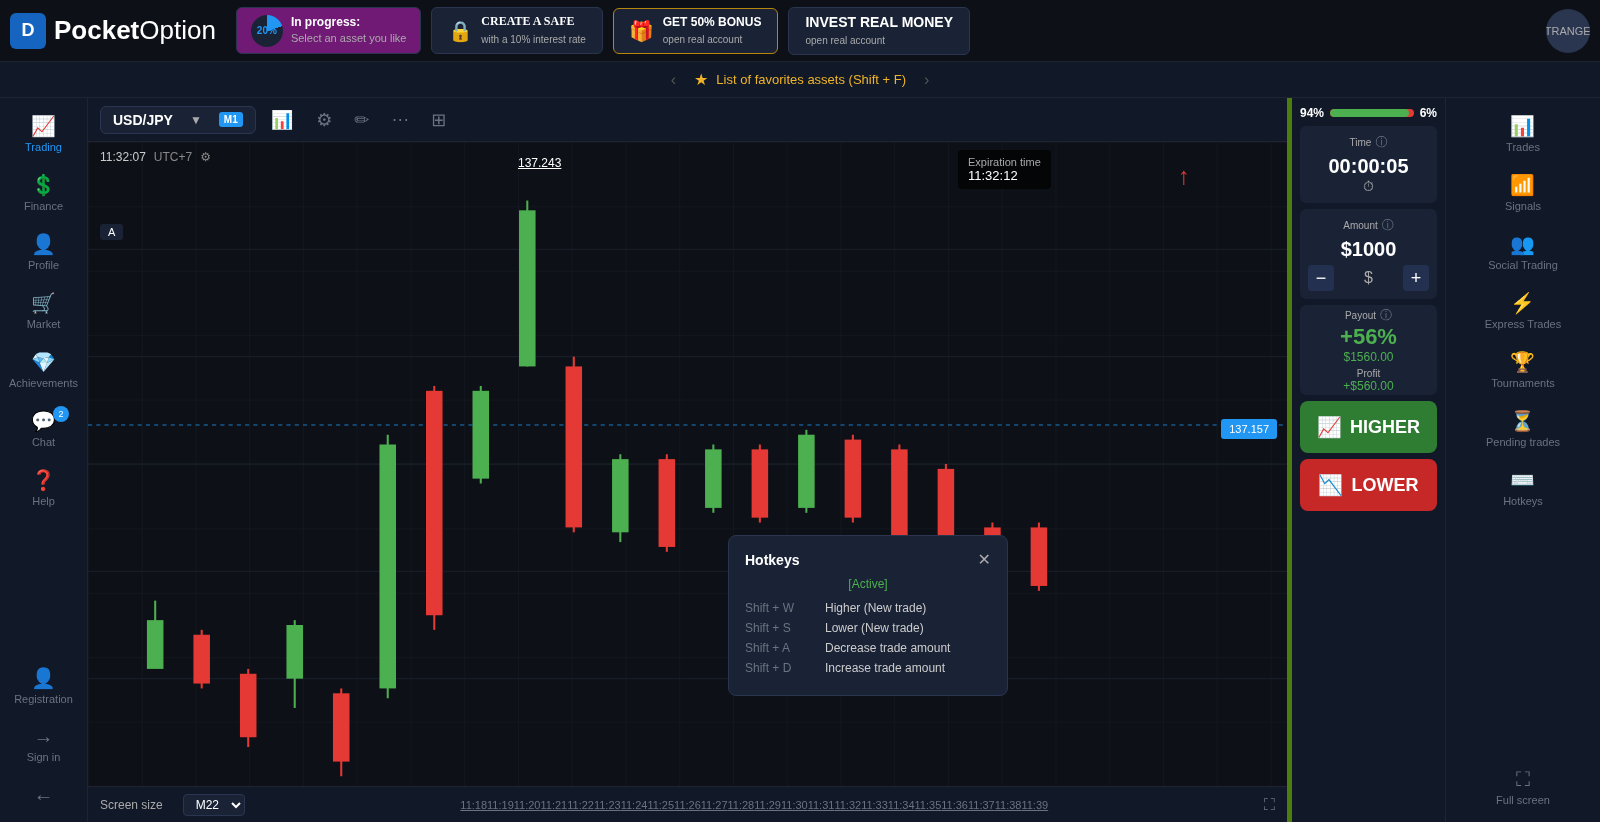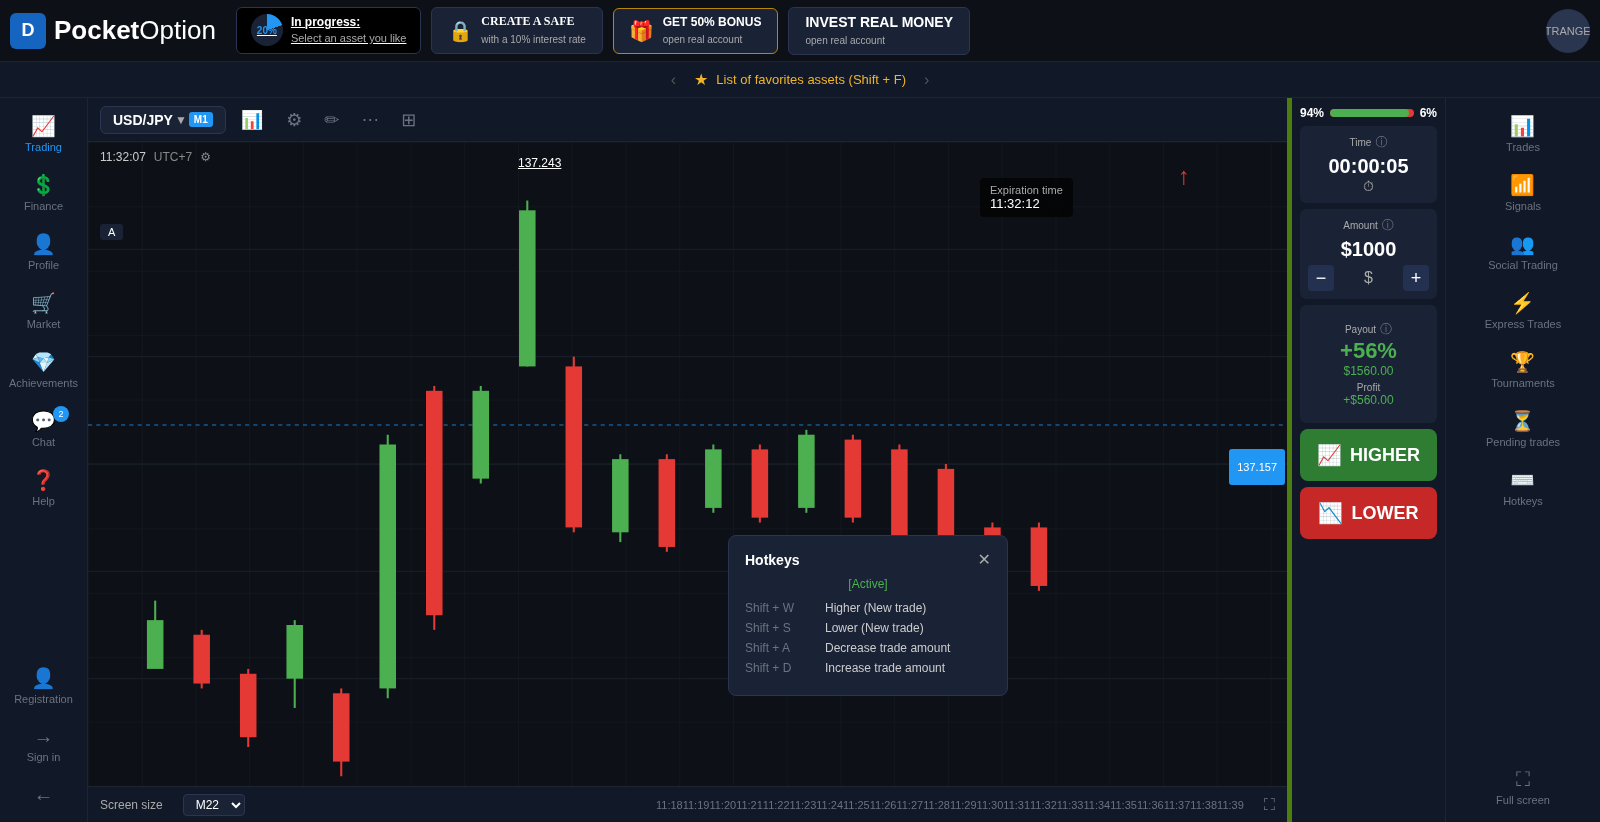--- a/index.html
+++ b/index.html
@@ -4,21 +4,21 @@
   <style>
     * { margin: 0; padding: 0; box-sizing: border-box; }
     body { width: 1600px; height: 822px; background: #0d1117; color: #fff; font-family: 'Segoe UI', Arial, sans-serif; overflow: hidden; display: flex; flex-direction: column; }
 
     
     .topbar { height: 62px; background: #0d1117; border-bottom: 1px solid #1e2530; display: flex; align-items: center; padding: 0 10px; gap: 10px; flex-shrink: 0; }
     .logo-area { display: flex; align-items: center; gap: 8px; margin-right: 10px; }
     .logo-icon { width: 36px; height: 36px; background: #1565c0; border-radius: 6px; display: flex; align-items: center; justify-content: center; font-weight: bold; font-size: 18px; color: #fff; }
     .logo-text { font-size: 26px; color: #fff; }
     .logo-text span { font-weight: bold; }
-    .progress-btn { background: #000000; border: 1px solid #2a3550; border-radius: 6px; padding: 6px 14px; display: flex; gap: 8px; cursor: pointer; text-decoration: underline; }
+    .progress-btn { background: #701a75; border: 1px solid #2a3550; border-radius: 6px; padding: 6px 14px; display: flex; align-items: center; gap: 8px; cursor: pointer; }
     .progress-circle { width: 32px; height: 32px; border-radius: 50%; background: conic-gradient(#2196f3 72deg, #1a2336 72deg); display: flex; align-items: center; justify-content: center; font-size: 10px; color: #2196f3; font-weight: bold; }
     .progress-text { font-size: 11px; color: #aaa; line-height: 1.4; }
     .progress-text strong { color: #fff; font-size: 12px; display: block; }
     .create-safe-btn { background: #1a2336; border: 1px solid #2a3550; border-radius: 6px; padding: 6px 16px; display: flex; align-items: center; gap: 8px; cursor: pointer; }
     .create-safe-btn .icon { color: #2196f3; font-size: 20px; }
     .create-safe-btn .text strong { color: #fff; font-size: 12px; display: block; font-family: Liberation Serif, serif; }
     .create-safe-btn .text span { color: #aaa; font-size: 10px; }
     .bonus-btn { background: #1a2336; border: 1px solid #b8860b; border-radius: 6px; padding: 6px 16px; display: flex; align-items: center; gap: 8px; cursor: pointer; }
     .bonus-btn .icon { color: #ffd700; font-size: 20px; }
     .bonus-btn .text strong { color: #fff; font-size: 12px; display: block; }
@@ -47,21 +47,21 @@
     .nav-item .nav-icon { font-size: 20px; color: #6b7280; }
     .nav-item.active .nav-icon { color: #2196f3; }
     .nav-item .nav-label { font-size: 11px; color: #6b7280; text-align: center; }
     .nav-item.active .nav-label { color: #2196f3; }
     .badge { position: absolute; top: 5px; right: 18px; background: #2196f3; color: #fff; border-radius: 50%; width: 16px; height: 16px; font-size: 9px; display: flex; align-items: center; justify-content: center; }
     .nav-spacer { flex: 1; }
 
     
     .chart-container { flex: 1; display: flex; flex-direction: column; background: #0d1117; overflow: hidden; }
     .chart-toolbar { height: 44px; background: #111827; border-bottom: 1px solid #1e2530; display: flex; align-items: center; padding: 0 12px; gap: 10px; flex-shrink: 0; }
-    .asset-selector { background: #1a2336; border: 1px solid #2a3550; border-radius: 6px; padding: 5px 12px; display: flex; align-items: center; gap: 2px; cursor: pointer; font-size: 14px; font-weight: bold; color: #fff; }
+    .asset-selector { background: #1a2336; border: 1px solid #2a3550; border-radius: 6px; padding: 5px 12px; display: flex; align-items: center; gap: 17px; cursor: pointer; font-size: 14px; font-weight: bold; color: #fff; }
     .m1-badge { background: #2196f3; color: #fff; font-size: 10px; padding: 2px 5px; border-radius: 3px; }
     .toolbar-icon-btn { background: none; border: none; color: #6b7280; font-size: 18px; cursor: pointer; padding: 4px 6px; border-radius: 4px; }
     .chart-body { flex: 1; position: relative; overflow: hidden; }
     .chart-info-bar { position: absolute; top: 8px; left: 12px; display: flex; align-items: center; gap: 8px; font-size: 12px; color: #aaa; z-index: 5; }
     .chart-info-bar .time { color: #ccc; }
     .chart-info-bar .utc { color: #888; }
     .settings-icon { color: #888; cursor: pointer; }
 
     .expiry-box { position: absolute; top: 8px; left: 870px; background: rgba(0,0,0,0.7); padding: 6px 10px; border-radius: 4px; z-index: 5; }
     .expiry-box .label { font-size: 11px; color: #aaa; }
@@ -82,21 +82,21 @@
     .progress-bar-outer { flex: 1; height: 8px; background: #e53935; border-radius: 4px; overflow: hidden; }
     .progress-bar-inner { height: 100%; background: #4caf50; border-radius: 4px; }
     .percent-bar .pct2 { color: #fff; font-weight: bold; }
     .panel-section { background: #1a2336; border-radius: 6px; padding: 8px; }
     .panel-label { font-size: 10px; color: #aaa; text-align: center; margin-bottom: 4px; display: flex; align-items: center; justify-content: center; gap: 4px; }
     .panel-value { font-size: 20px; font-weight: bold; color: #fff; text-align: center; }
     .time-icon { font-size: 14px; color: #aaa; text-align: center; }
     .amount-row { display: flex; align-items: center; justify-content: space-between; margin-top: 4px; }
     .amount-btn { background: #243050; border: none; color: #fff; font-size: 18px; cursor: pointer; width: 26px; height: 26px; border-radius: 4px; display: flex; align-items: center; justify-content: center; }
     .amount-currency { font-size: 16px; color: #aaa; }
-    .payout-section { background: #1a2336; border-radius: 6px; padding: 16px; }
+    .payout-section { background: #1a2336; border-radius: 6px; padding: 2px; }
     .payout-label { font-size: 10px; color: #aaa; text-align: center; display: flex; align-items: center; justify-content: center; gap: 4px; }
     .payout-pct { font-size: 22px; font-weight: bold; color: #4caf50; text-align: center; }
     .payout-amount { font-size: 12px; color: #4caf50; text-align: center; }
     .payout-profit-label { font-size: 10px; color: #aaa; text-align: center; margin-top: 4px; }
     .payout-profit { font-size: 12px; color: #4caf50; text-align: center; }
     .higher-btn { background: #2e7d32; border: none; color: #fff; font-size: 18px; font-weight: bold; border-radius: 8px; padding: 14px 0; cursor: pointer; display: flex; align-items: center; justify-content: center; gap: 8px; }
     .lower-btn { background: #c62828; border: none; color: #fff; font-size: 18px; font-weight: bold; border-radius: 8px; padding: 14px 0; cursor: pointer; display: flex; align-items: center; justify-content: center; gap: 8px; }
 
     
     .hotkeys-popup { position: absolute; bottom: 130px; left: 640px; background: #1a2336; border: 1px solid #2a3550; border-radius: 8px; padding: 14px 16px; z-index: 50; width: 280px; }
@@ -105,21 +105,21 @@
     .hotkeys-close { background: none; border: none; color: #aaa; font-size: 16px; cursor: pointer; }
     .hotkeys-active { color: #4caf50; font-size: 12px; text-align: center; margin-bottom: 10px; }
     .hotkey-row { display: flex; align-items: center; margin-bottom: 6px; }
     .hotkey-combo { font-size: 12px; color: #6b7280; width: 80px; flex-shrink: 0; }
     .hotkey-desc { font-size: 12px; color: #ccc; }
 
     
     .bottom-bar { height: 36px; background: #111827; border-top: 1px solid #1e2530; display: flex; align-items: center; padding: 0 12px; gap: 20px; flex-shrink: 0; }
     .screen-size-label { font-size: 12px; color: #aaa; }
     .screen-size-selector { background: #1a2336; border: 1px solid #2a3550; border-radius: 4px; color: #fff; font-size: 12px; padding: 2px 8px; cursor: pointer; }
-    .time-axis { display: flex; flex: 1; justify-content: flex-end; font-size: 11px; color: #6b7280; }
+    .time-axis { display: flex; flex: 1; justify-content: center; font-size: 11px; color: #6b7280; text-decoration: underline; }
 
     .fullscreen-btn { margin-left: auto; color: #6b7280; cursor: pointer; font-size: 16px; }
   </style>
 </head>
 <body>
 
 <div class="topbar">
   <div class="logo-area">
     <div class="logo-icon">D</div>
     <div class="logo-text"><span>Pocket</span>Option</div>
@@ -225,29 +225,29 @@
     <div class="chart-body" style="position:relative;">
       
       <div class="chart-info-bar">
         <span class="time">11:32:07</span>
         <span class="utc">UTC+7</span>
         <span class="settings-icon">⚙</span>
       </div>
       
       <div class="chart-label-a">A</div>
       
-      <div class="expiry-box" style="left:892px; top:8px;margin-top:28px;">
+      <div class="expiry-box" style="left:870px; top:8px;">
         <div class="label">Expiration time</div>
         <div class="time-val">11:32:12</div>
       </div>
 
       
 
       
-      <div style="position:absolute; right:2px; top:43%; background:#2196f3; color:#fff; font-size:11px; padding:12px 8px; border-radius:3px; z-index:5;margin-top:30px;">
+      <div style="position:absolute; right:10px; top:43%; background:#2196f3; color:#fff; font-size:11px; padding:4px 8px; border-radius:3px; z-index:5;">
         <span>137.157</span>
       </div>
 
       
       <div style="position:absolute; left:430px; top:14px; font-size:12px; color:#fff; z-index:5;text-decoration:underline;">
         <span>137.243</span>
       </div>
 
       
       <div style="position:absolute; left:1090px; top:20px; z-index:5; color:#e53935; font-size:24px; font-weight:bold;">↑</div>

